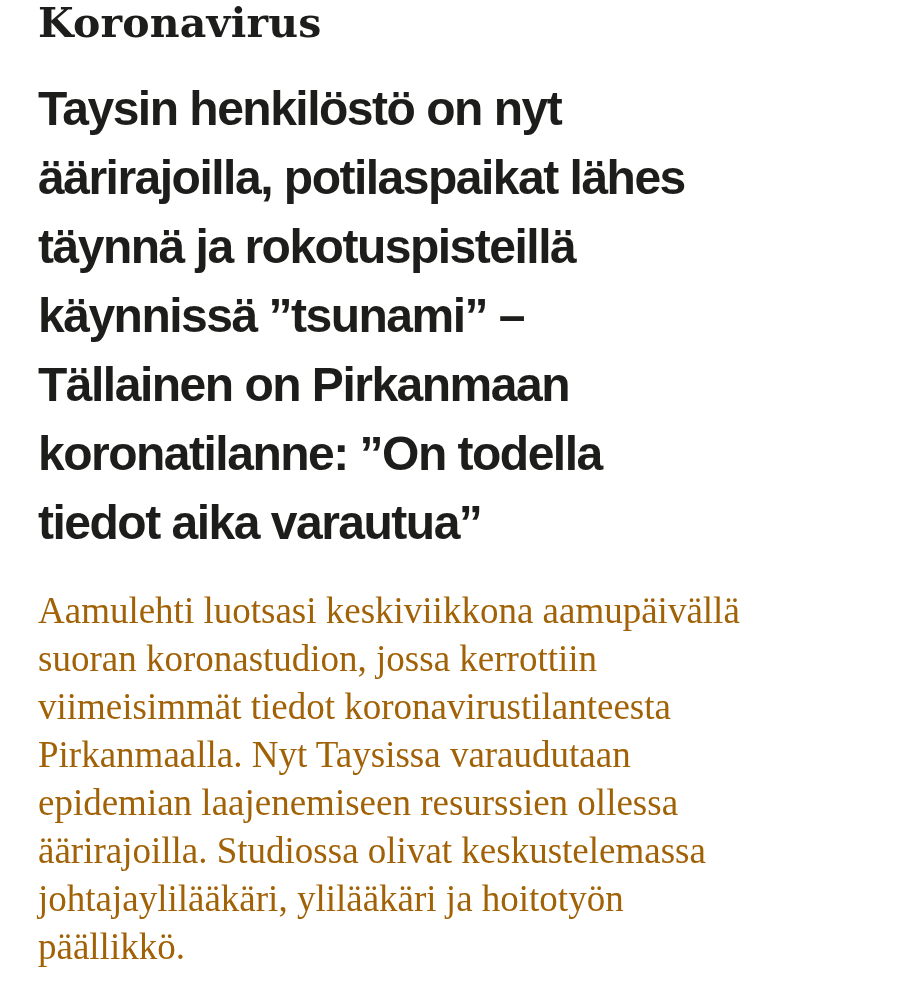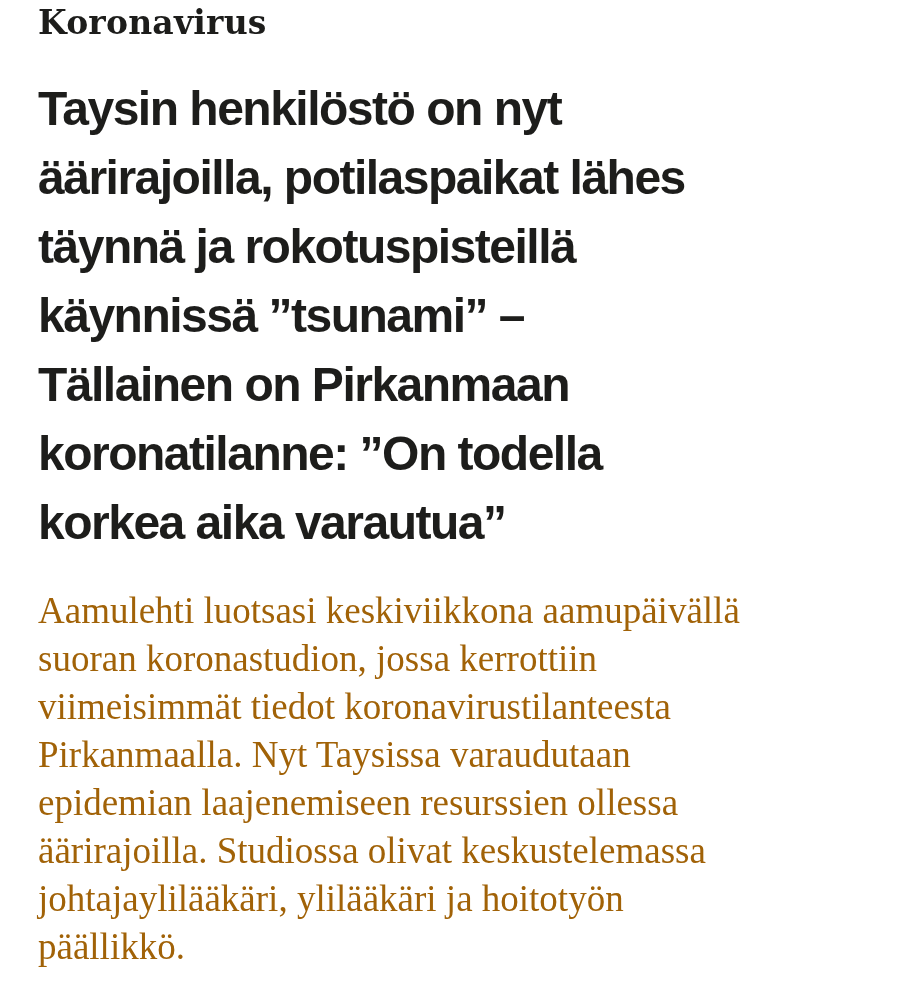--- a/index.html
+++ b/index.html
@@ -16,21 +16,21 @@
     width: 907px;
     height: 1000px;
     padding: 4px 30px 0 38px;
     background: #ffffff;
   }
 
   .category-tag {
     display: inline-block;
     font-family: "DejaVu Serif", "Liberation Serif", serif;
     font-weight: 700;
-    font-size: 33px;
+    font-size: 41px;
     line-height: 38px;
     color: #1d1d1b;
     text-decoration: none;
     letter-spacing: 0.2px;
     cursor: pointer;
   }
 
   .headline {
     margin-top: 32px;
     font-family: "Liberation Sans", sans-serif;
@@ -57,21 +57,21 @@
 
 <main class="article">
   <a class="category-tag">Koronavirus</a>
 
   <h1 class="headline">Taysin henkilöstö on nyt
 äärirajoilla, potilaspaikat lähes
 täynnä ja rokotuspisteillä
 käynnissä ”tsunami” –
 Tällainen on Pirkanmaan
 koronatilanne: ”On todella
-korkea aika varautua”</h1>
+tiedot aika varautua”</h1>
 
   <p class="lead">Aamulehti luotsasi keskiviikkona aamupäivällä
 suoran koronastudion, jossa kerrottiin
 viimeisimmät tiedot koronavirustilanteesta
 Pirkanmaalla. Nyt Taysissa varaudutaan
 epidemian laajenemiseen resurssien ollessa
 äärirajoilla. Studiossa olivat keskustelemassa
 johtajaylilääkäri, ylilääkäri ja hoitotyön
 päällikkö.</p>
 </main>

